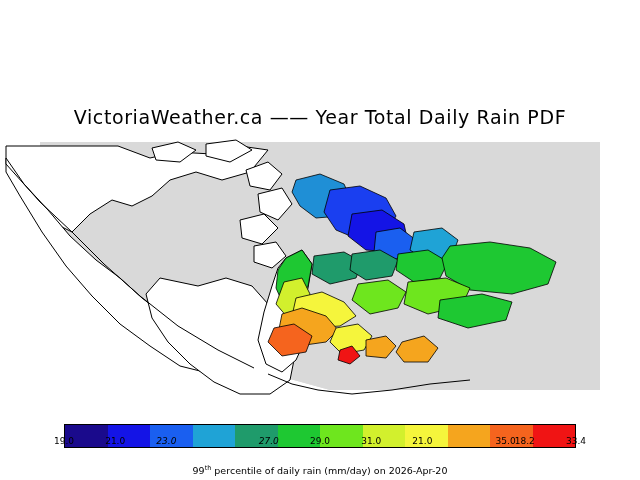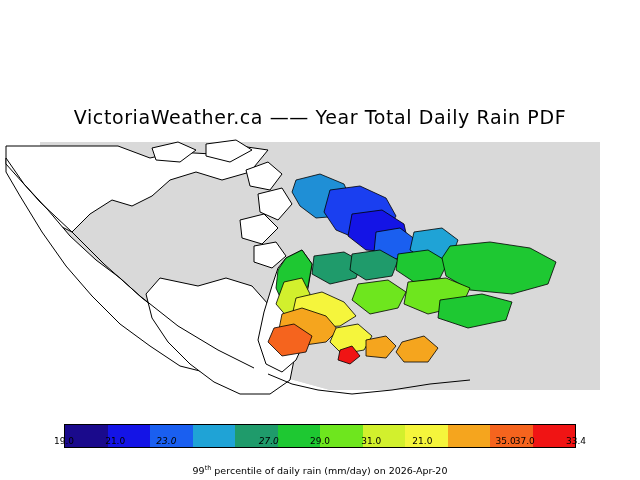--- a/index.html
+++ b/index.html
@@ -156,21 +156,21 @@
     <div class="ticklabels" id="ticklabels">
         <span style="left: 64px;">19.0</span>
         <span style="left: 115.2px; text-align: center;">21.0</span>
         <span style="left: 166.4px; font-style: italic;">23.0</span>
         <span style="left: 217.6px; margin-top: 44px;">25.0</span>
         <span style="left: 268.8px; font-style: italic;">27.0</span>
         <span style="left: 320px;">29.0</span>
         <span style="left: 371.2px;">31.0</span>
         <span style="left: 422.4px;">21.0</span>
         <span style="left: 473.6px; margin-left: 32px;">35.0</span>
-        <span style="left: 524.8px;">37.0</span>
+        <span style="left: 524.8px;">18.2</span>
         <span style="left: 576px;">33.4</span>
       </div>
     <div class="cbar-caption">
       <span>99</span><sup>th</sup><span> percentile of daily rain (mm/day) on 2026-Apr-20</span>
     </div>
   </div>
 
 </div>
 
 </body></html>

